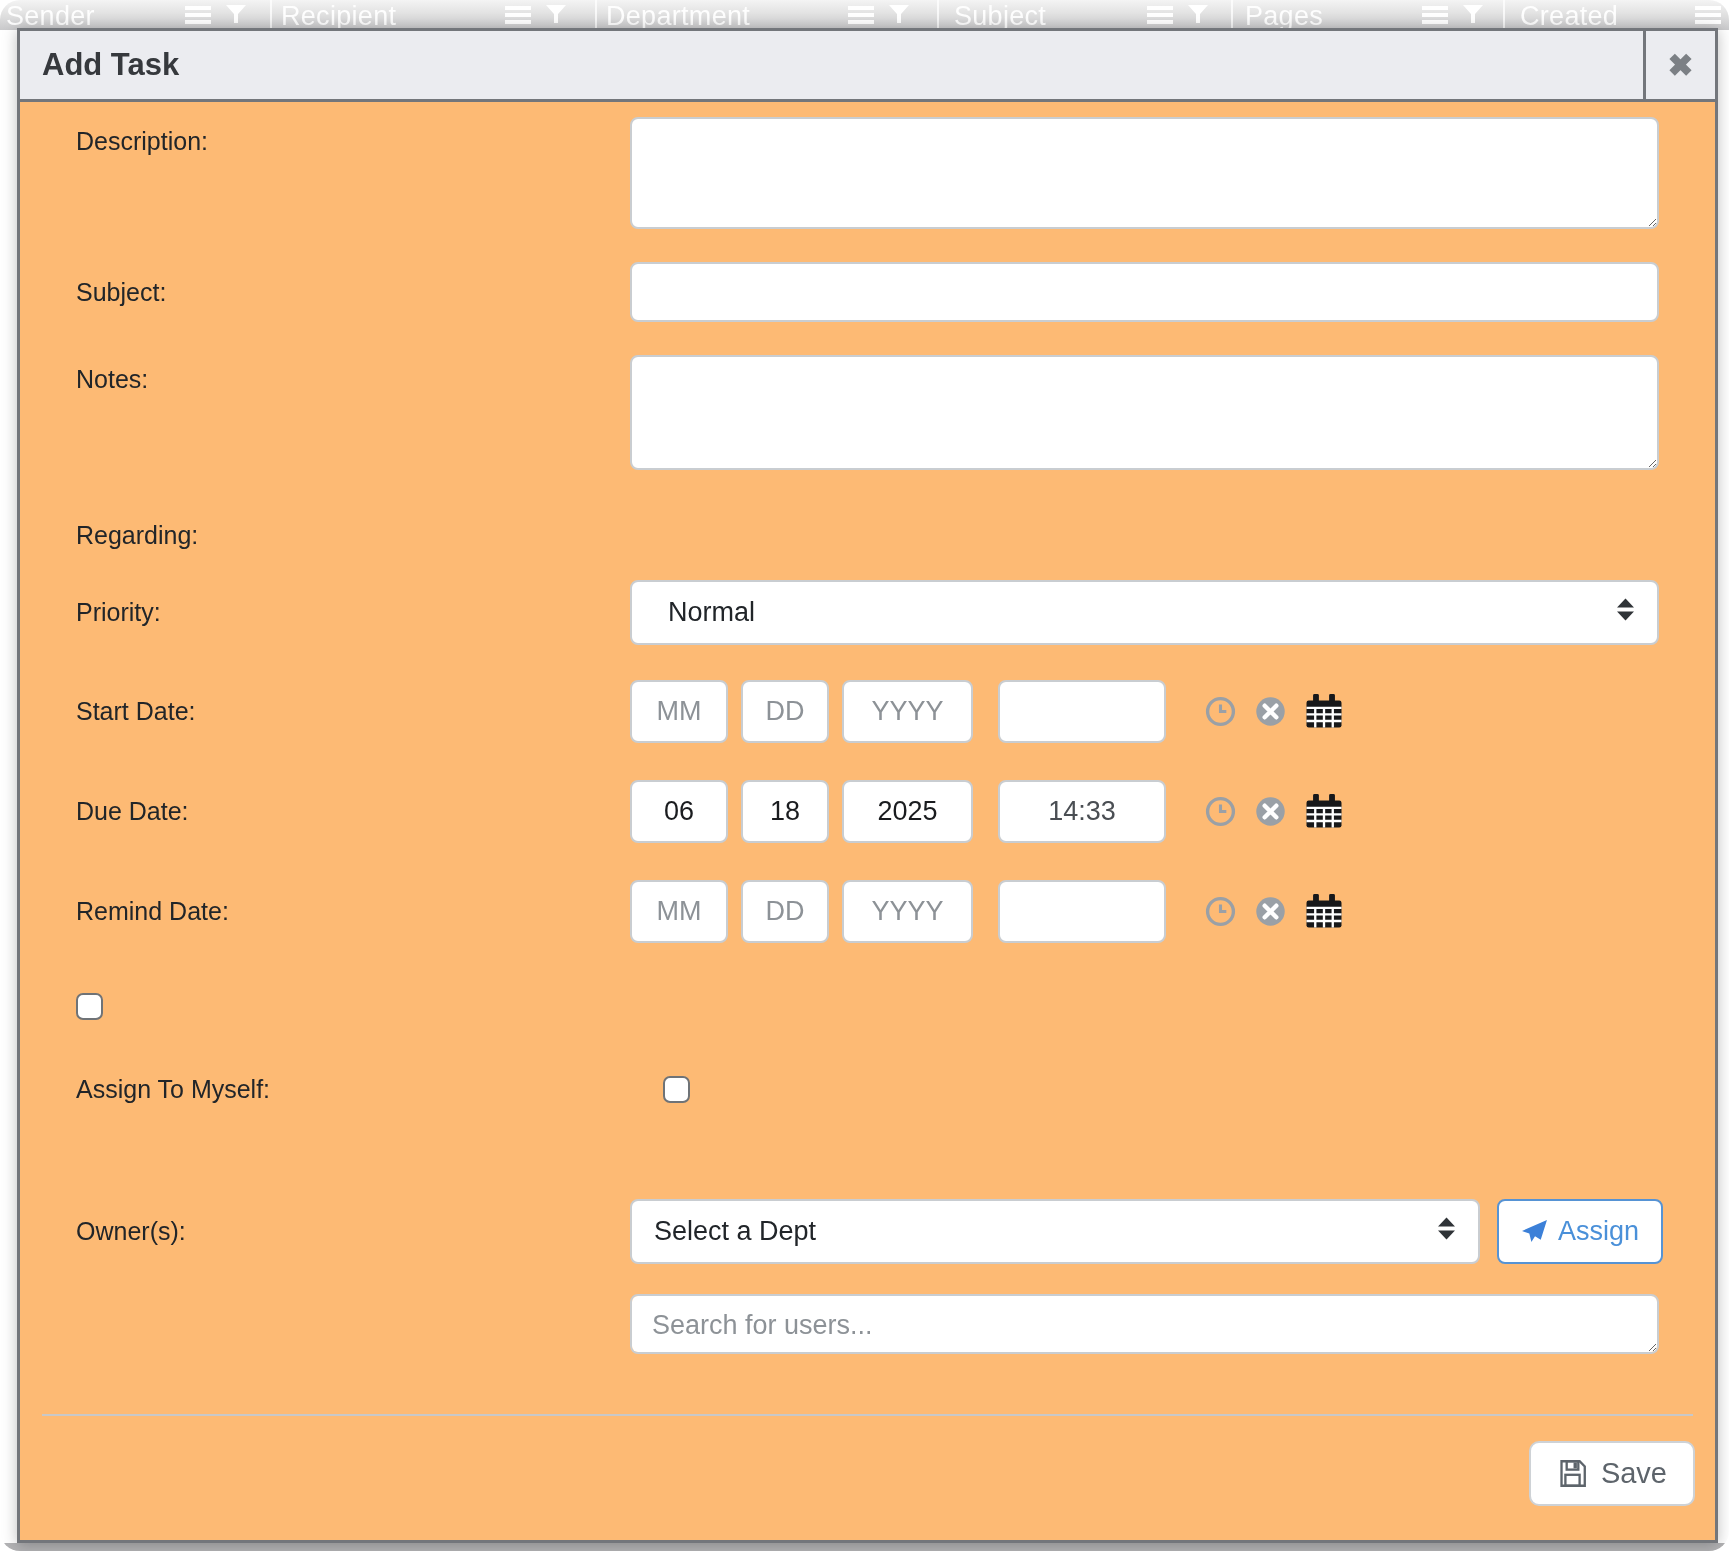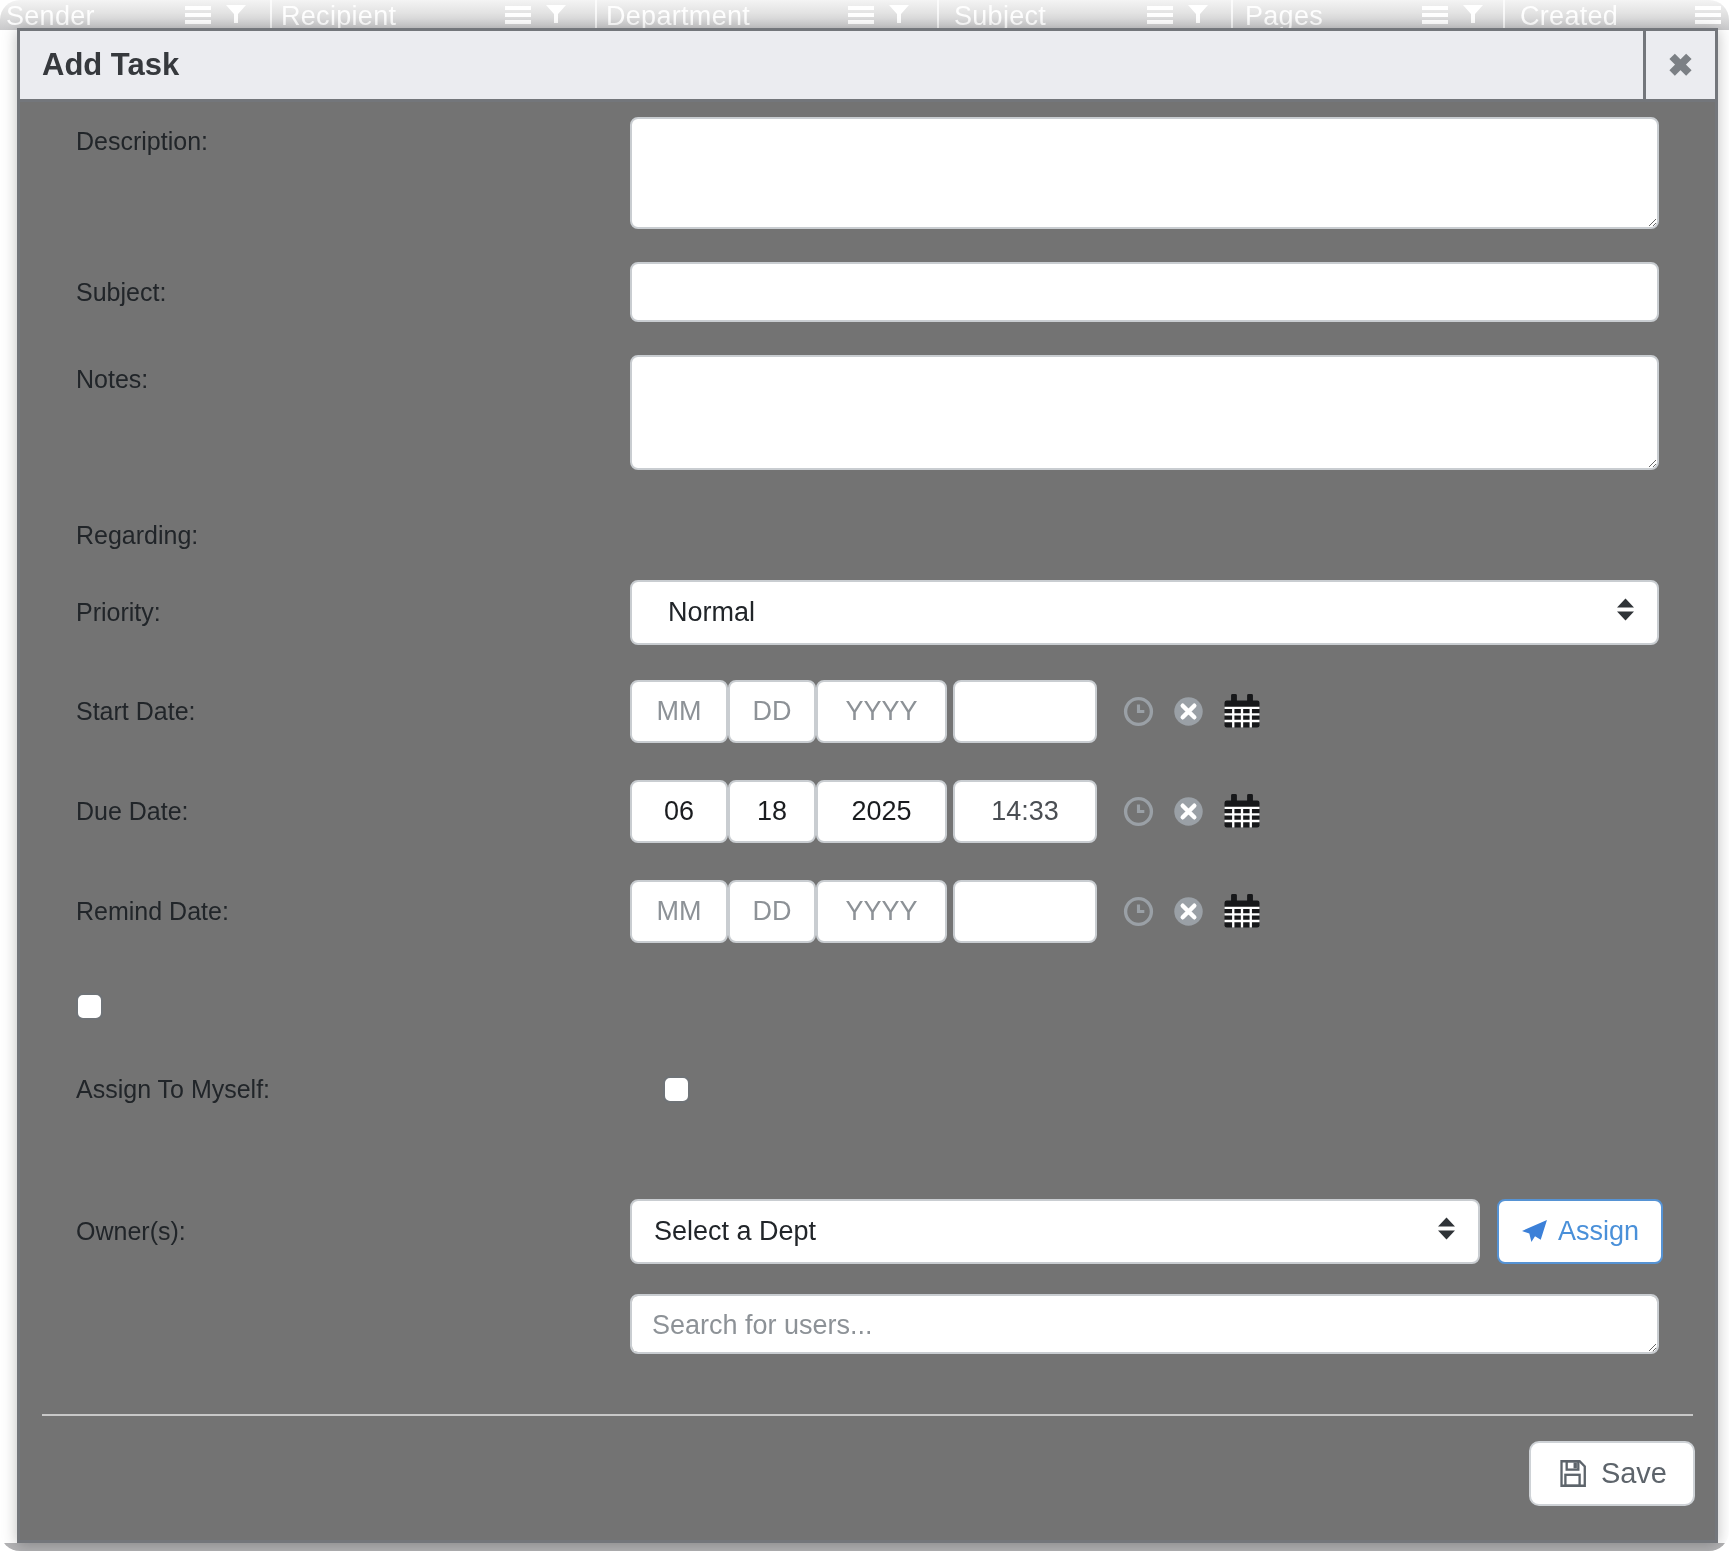--- a/index.html
+++ b/index.html
@@ -17,21 +17,21 @@
     position:absolute; top:1px; color:rgba(255,255,255,0.95);
     font-size:27px; letter-spacing:0.3px; white-space:nowrap;
   }
   .bg-icons { position:absolute; top:4px; display:flex; gap:14px; }
   .bg-pipe { position:absolute; top:0; width:2px; height:30px; background:rgba(255,255,255,0.75); }
   .bg-bottom { position:absolute; left:0; top:1543px; width:1729px; height:8px; background:#b3b3b5; }
 
   
   .modal {
     position:absolute; left:17px; top:28px; width:1701px; height:1515px;
-    background:#737373; border:3px solid #73767b;
+    background:#fdba74; border:3px solid #73767b;
     box-shadow:0 2px 14px rgba(0,0,0,0.25);
   }
   .modal-header {
     display:flex; align-items:stretch; height:71px;
     background:#ebecf0; border-bottom:3px solid #73767b;
   }
   .modal-title {
     flex:1; display:flex; align-items:center; padding-left:22px;
     font-size:31px; font-weight:bold; color:#36393d;
   }
@@ -65,26 +65,26 @@
 
   .select-box {
     position:relative; height:65px; border:2px solid #c9cdd1; border-radius:8px;
     background:#fff; display:flex; align-items:center; padding:0 60px 0 22px;
     font-size:27px; color:#212529; cursor:pointer;
   }
   .select-box .caret { position:absolute; right:22px; top:50%; transform:translateY(-50%); }
   .select-priority { width:100%;padding-left:36px; }
   .select-dept { width:850px; }
 
-  .date-row .row-control { }
+  .date-row .row-control { gap:13px; }
   .date-input { height:63px; text-align:center; font-size:27px; }
   .date-mm { width:98px; }
   .date-dd { width:88px; }
   .date-yyyy { width:131px; }
-  .date-time { width:144px; margin-left:6px; }
+  .date-time { width:168px; margin-left:12px; }
   .date-time.filled { color:#4a4e53; }
   .date-input::placeholder, textarea::placeholder { color:#8d9297; opacity:1; }
   .date-icons { display:flex; align-items:center; gap:19px; margin-left:26px; }
   .icon-btn { display:flex; align-items:center; justify-content:center; cursor:pointer; background:none; border:none; padding:0; }
 
   input[type="checkbox"].cb {
     appearance:none; -webkit-appearance:none; width:27px; height:27px;
     border:2px solid #6f7377; border-radius:7px; background:#fff; cursor:pointer;
   }
 

